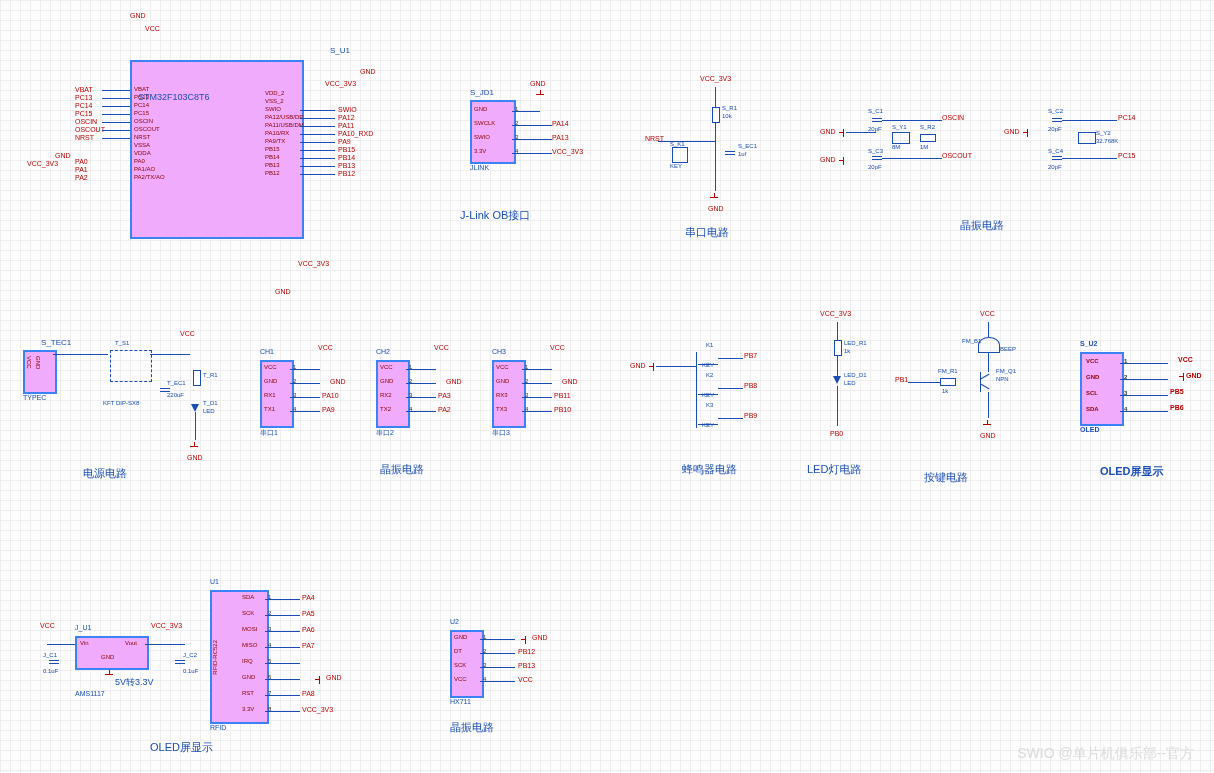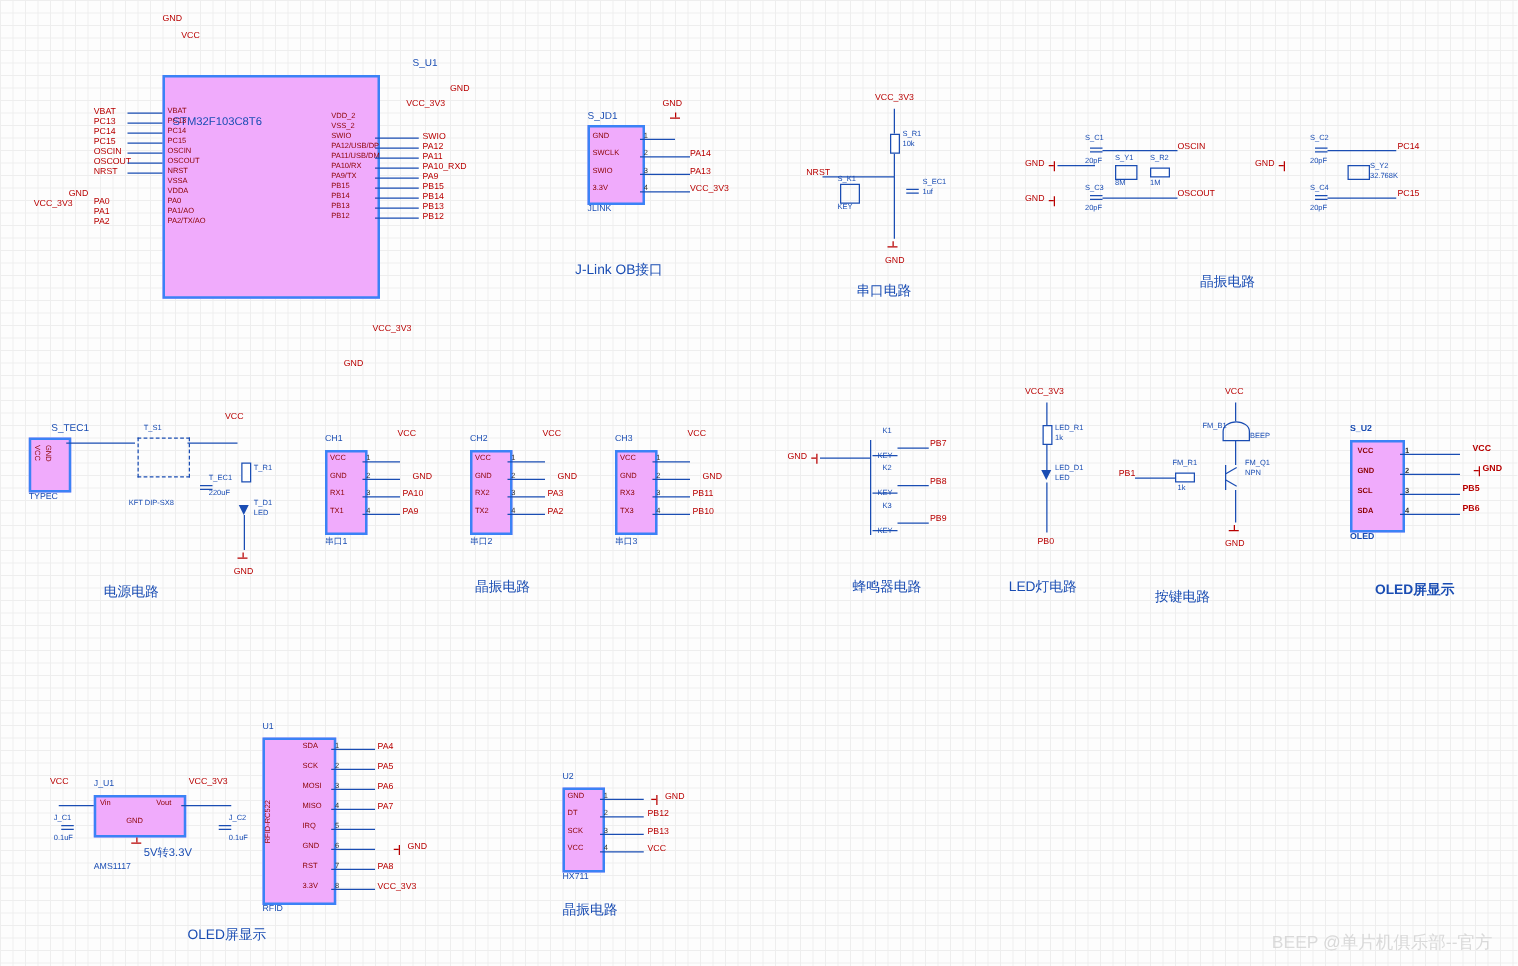--- a/index.html
+++ b/index.html
@@ -523,13 +523,13 @@
     <div class="wire h" style="left:40px; top:61px; width:35px;"></div>
   <span class="net" style="left:92px; top:14px;">GND</span>
   <div class="gnd" style="left:80px; top:15px; transform:rotate(-90deg);"></div>
   <span class="net" style="left:78px; top:28px;">PB12</span>
   <span class="net" style="left:78px; top:42px;">PB13</span>
   <span class="net" style="left:78px; top:56px;">VCC</span>
   <span class="ref" style="left:10px; top:78px; font-size:7px;">HX711</span>
   <span class="title" style="left:10px; top:100px;">晶振电路</span>
 </div>
 
-<div class="watermark">BEEP @单片机俱乐部--官方</div>
+<div class="watermark">SWIO @单片机俱乐部--官方</div>
 
 </body></html>

